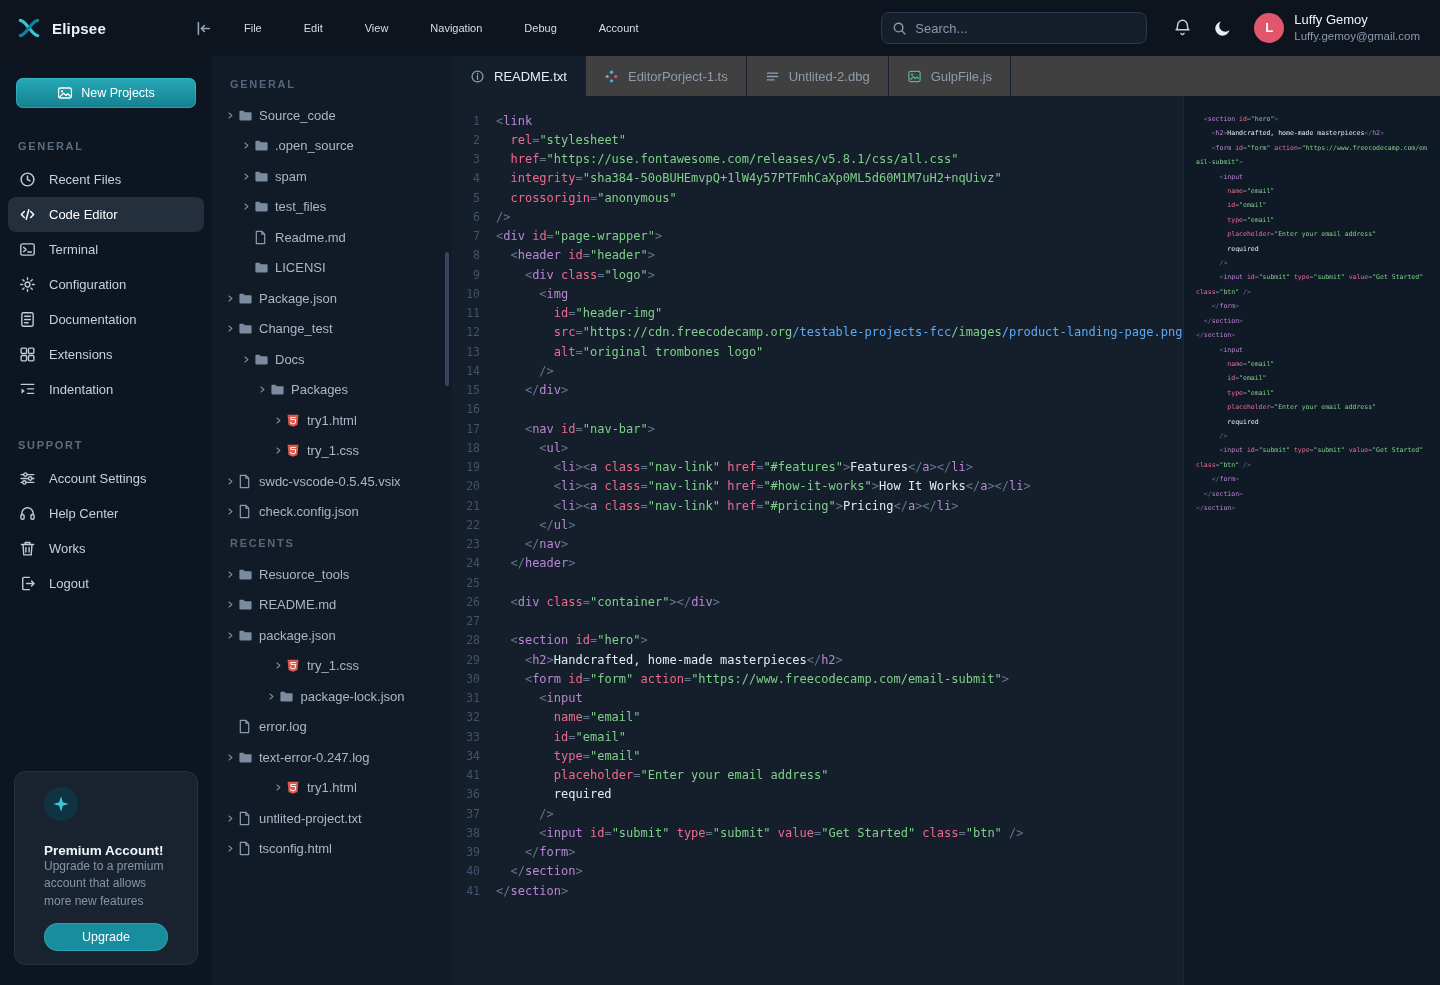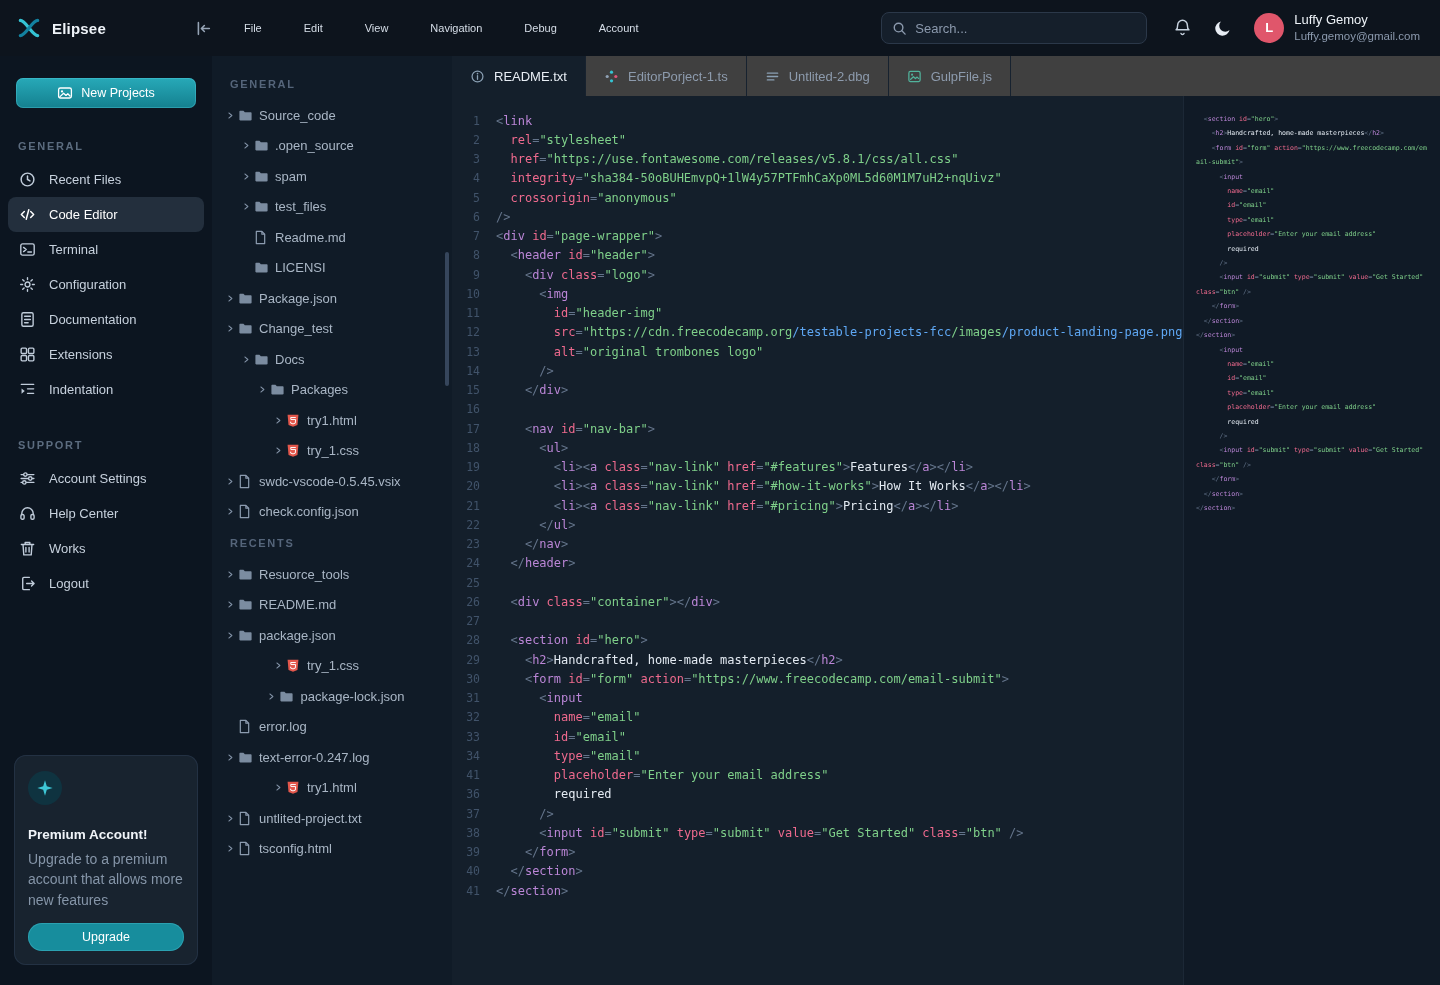--- a/index.html
+++ b/index.html
@@ -30,24 +30,24 @@
   .body{flex:1;display:flex;min-height:0}
 
   
   .sidebar{width:212px;flex:0 0 212px;background:#0c1520;display:flex;flex-direction:column;padding:22px 0 20px}
   .new-projects{margin:0 16px;height:30px;flex:0 0 30px;border:0;border-radius:7px;background:linear-gradient(180deg,#27a9b8,#14808f);display:flex;align-items:center;justify-content:center;gap:8px;color:#fff;font-size:12.5px;font-family:inherit;cursor:pointer;box-shadow:0 0 0 1px rgba(90,210,225,.35) inset}
   .side-section-title{padding:0 18px;margin:32px 0 10px;font-size:11px;letter-spacing:1.7px;color:#5c6c7f;font-weight:700}
   .side-item{height:35px;display:flex;align-items:center;gap:13px;padding:0 11px;margin:0 8px;border-radius:8px;color:#c7d1dd;font-size:13px;cursor:pointer}
   .side-item .si-icon{width:17px;flex:0 0 17px;display:flex;color:#c0ccda}
   .side-item.active{background:#232f3d;color:#fff}
   .side-item.active .si-icon{color:#fff}
-  .premium{margin:auto 14px 0;background:#18232f;border-radius:12px;padding:16px 14px 14px;box-shadow:0 0 0 1px #233143 inset}
+  .premium{margin:auto 14px 0;background:#18232f;border-radius:12px;padding:16px 30px 14px;box-shadow:0 0 0 1px #233143 inset}
   .premium-icon{width:34px;height:34px;border-radius:50%;background:#0f3340;display:flex;align-items:center;justify-content:center}
   .premium-title{margin-top:22px;font-size:13.5px;font-weight:700;color:#f0f4f9}
-  .premium-desc{margin-top:7px;font-size:14px;line-height:1.45;color:#8595a8}
+  .premium-desc{margin-top:0;font-size:12px;line-height:1.45;color:#8595a8}
   .upgrade-btn{margin-top:13px;width:100%;height:28px;border:0;border-radius:14px;background:#178d9d;color:#fff;font-size:12.5px;font-family:inherit;cursor:pointer;box-shadow:0 0 0 1px rgba(90,210,225,.3) inset}
 
   
   .explorer{width:240px;flex:0 0 240px;background:#101b27;padding-top:12px;position:relative;overflow:hidden}
   .exp-title{padding:0 18px;margin:10px 0 10px;font-size:11px;letter-spacing:1.7px;color:#55657a;font-weight:700}
   .tree-row{height:30.5px;display:flex;align-items:center;margin:0 6px;border-radius:6px;color:#a9b6c5;font-size:13px;cursor:pointer}
   .tree-row.selected{background:#2c3b4d;color:#eef3f8}
   .tr-chev{width:16px;flex:0 0 16px;display:flex;justify-content:center;color:#8494a8}
   .tr-icon{width:21px;flex:0 0 21px;display:flex}
   .tr-label{white-space:nowrap;overflow:hidden;text-overflow:ellipsis}

